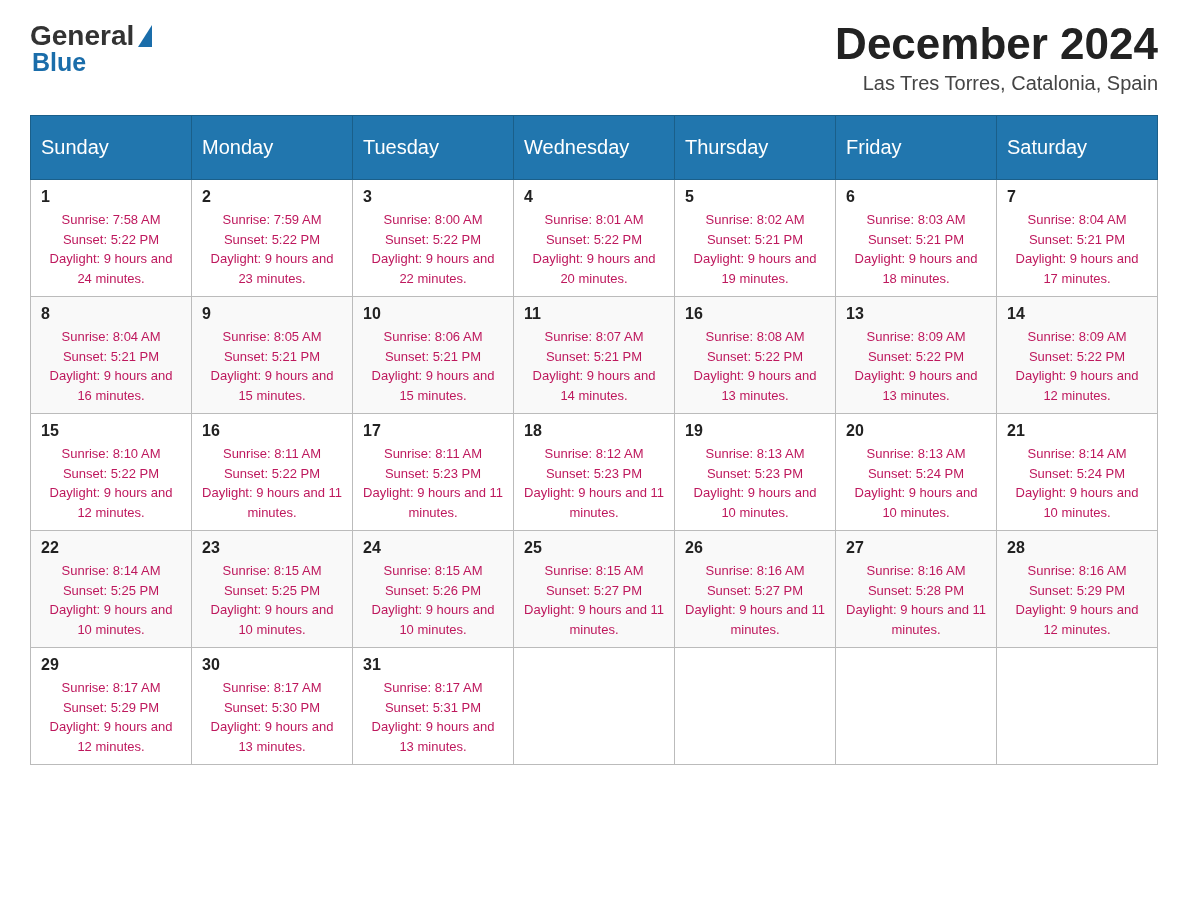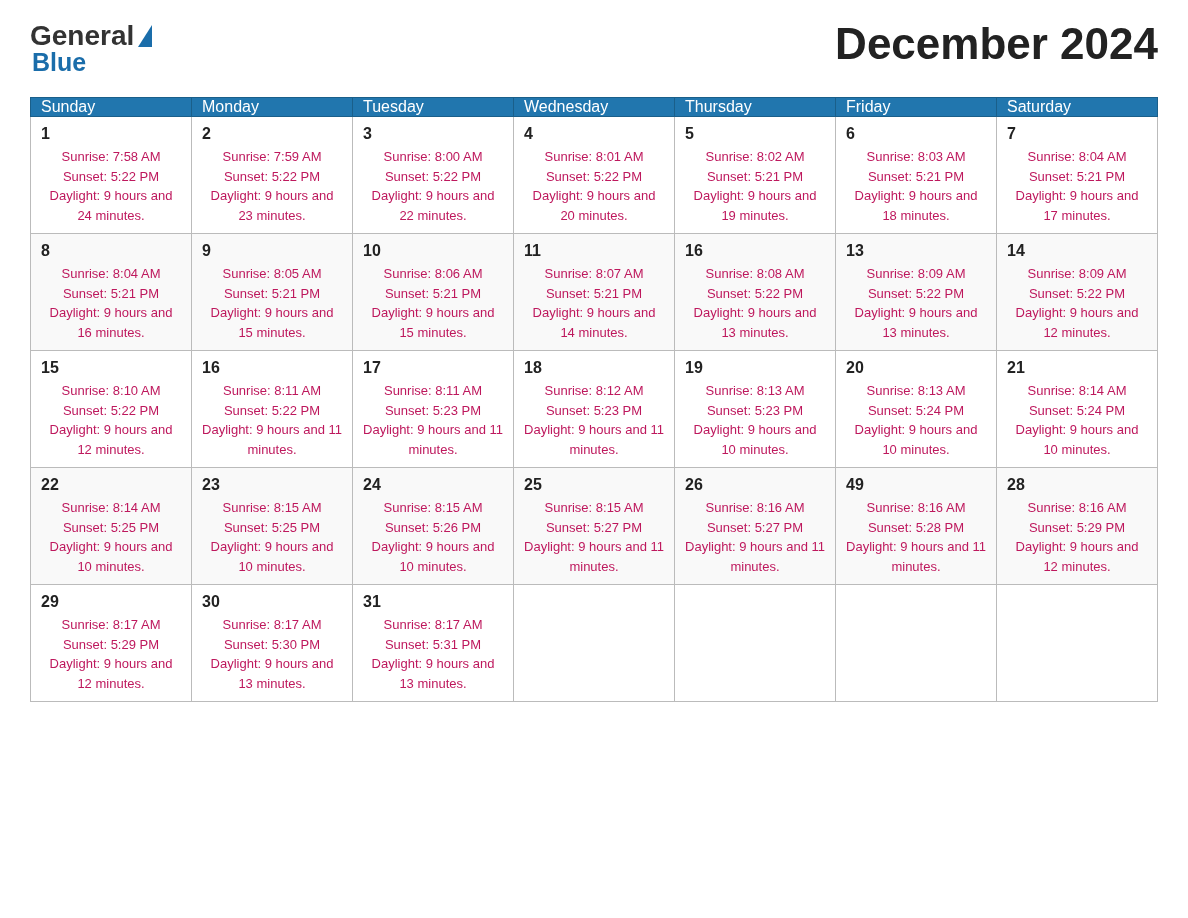--- a/index.html
+++ b/index.html
@@ -63,23 +63,23 @@
       margin-top: 4px;
     }
     .calendar {
       width: 100%;
       border-collapse: collapse;
       border: 1px solid #999;
     }
     .calendar th {
       background-color: #2176ae;
       color: #fff;
-      padding: 0 10px;
+      padding: 20px 10px;
       text-align: left;
-      font-size: 16px;
+      font-size: 20px;
       font-weight: normal;
       border: 1px solid #1a5f8a;
       margin-left: 48px;
     }
     .calendar td {
       vertical-align: top;
       padding: 8px 10px;
       border: 1px solid #bbb;
       width: calc(100%/7);
       min-height: 100px;
@@ -112,20 +112,21 @@
 <div class="header">
   <div class="logo">
     <div class="logo-text">
       <span class="logo-general">General</span>
       <span class="logo-triangle"></span>
     </div>
     <div class="logo-line2">Blue</div>
   </div>
   <div class="title-section">
     <div class="month-title">December 2024</div>
+    <div class="location">Las Tres Torres, Catalonia, Spain</div>
   </div>
 </div>
 
 <table class="calendar">
   <thead>
     <tr>
       <th>Sunday</th>
       <th>Monday</th>
       <th>Tuesday</th>
       <th>Wednesday</th>
@@ -344,21 +345,21 @@
       </td>
         <td>
         <span class="day-num">26</span>
         <div class="day-info">
           Sunrise: 8:16 AM<br>
           Sunset: 5:27 PM<br>
           Daylight: 9 hours and 11 minutes.
         </div>
       </td>
         <td>
-        <span class="day-num">49</span>
+        <span class="day-num">27</span>
         <div class="day-info">
           Sunrise: 8:16 AM<br>
           Sunset: 5:28 PM<br>
           Daylight: 9 hours and 11 minutes.
         </div>
       </td>
         <td>
         <span class="day-num">28</span>
         <div class="day-info">
           Sunrise: 8:16 AM<br>

